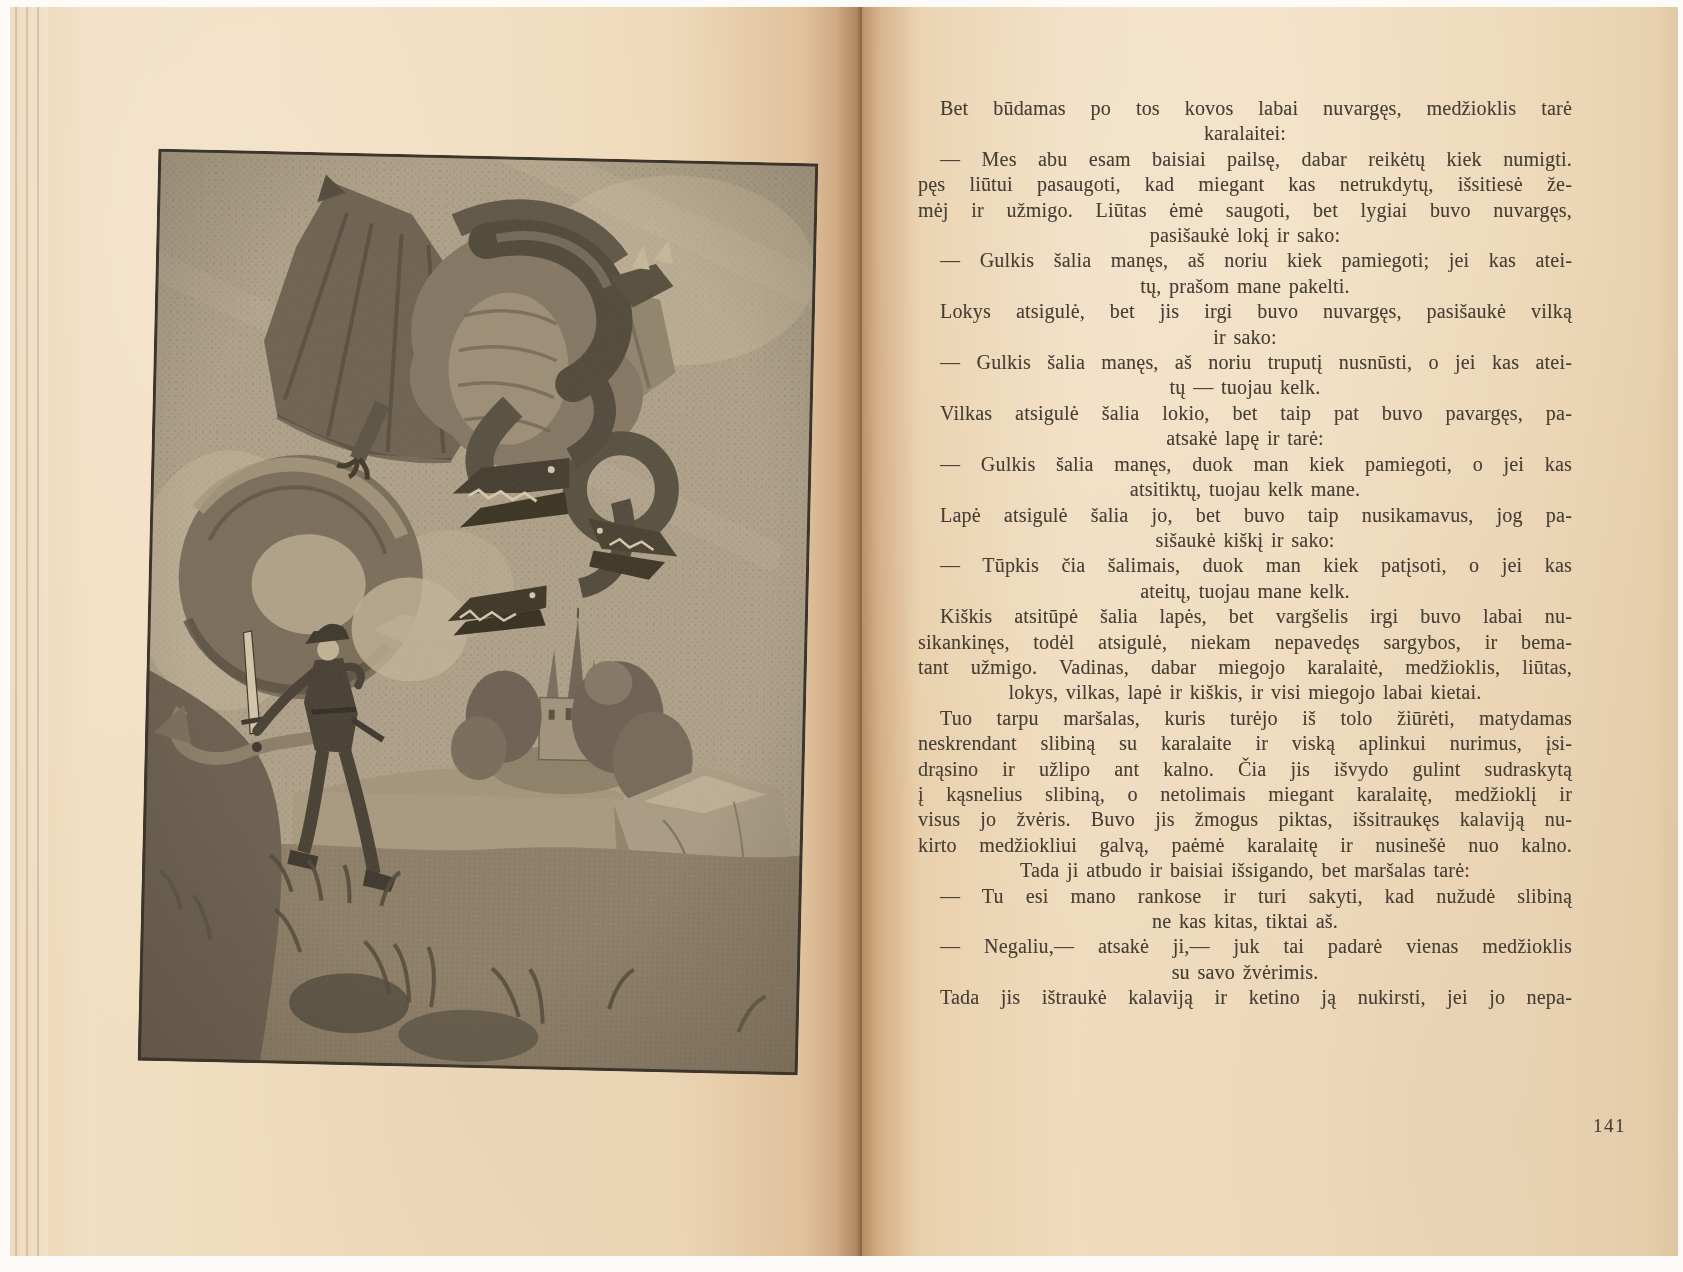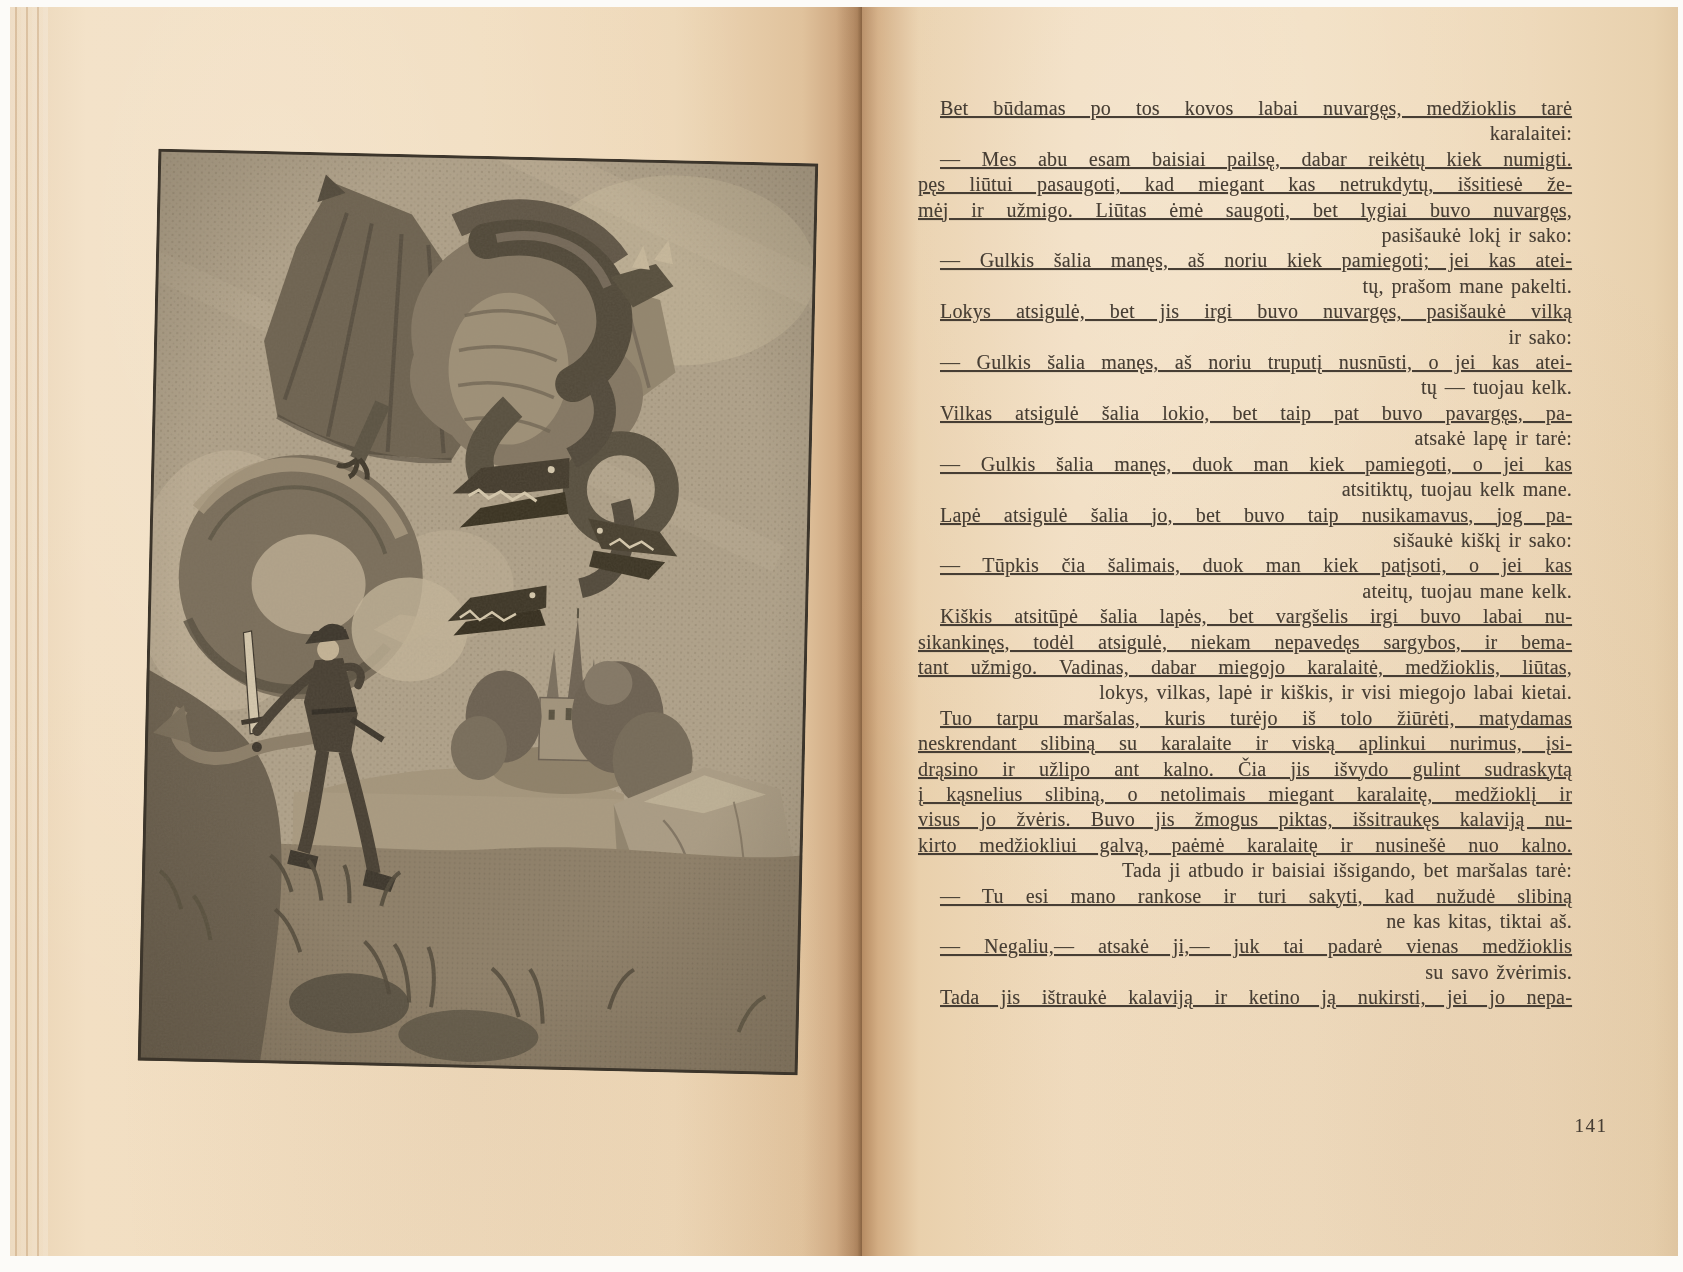--- a/index.html
+++ b/index.html
@@ -44,26 +44,26 @@
   .illustration{
     position:absolute;left:138px;top:149px;width:660px;height:912px;
     transform:rotate(1.3deg);transform-origin:50% 50%;
   }
   .illustration svg{display:block;width:660px;height:912px;}
   .text-block{
     position:absolute;left:56px;top:89px;width:654px;
     color:#473e34;font-size:20px;letter-spacing:.2px;word-spacing:2.5px;
     text-shadow:.3px .3px 0 rgba(70,62,52,.30);
   }
-  .text-line{height:25.42px;line-height:25.42px;text-align:right;}
+  .text-line{height:25.42px;line-height:25.42px;text-align:center;}
   .text-line.indent{text-indent:22px;}
-  .text-line.justify{text-align:justify;text-align-last:justify;text-decoration:underline;}
+  .text-line.justify{text-align:justify;text-align-last:justify;}
   .page-number{
     position:absolute;left:694px;top:1108px;width:70px;
-    color:#473e34;font-size:19px;letter-spacing:1.5px;text-align:center;
+    color:#473e34;font-size:19px;letter-spacing:1.5px;text-align:right;
     text-shadow:.3px .3px 0 rgba(70,62,52,.30);
   }
 </style>
 </head>
 <body>
 
 <div class="scan">
 
   <div class="page page-left">
     <div class="page-edges"></div>

